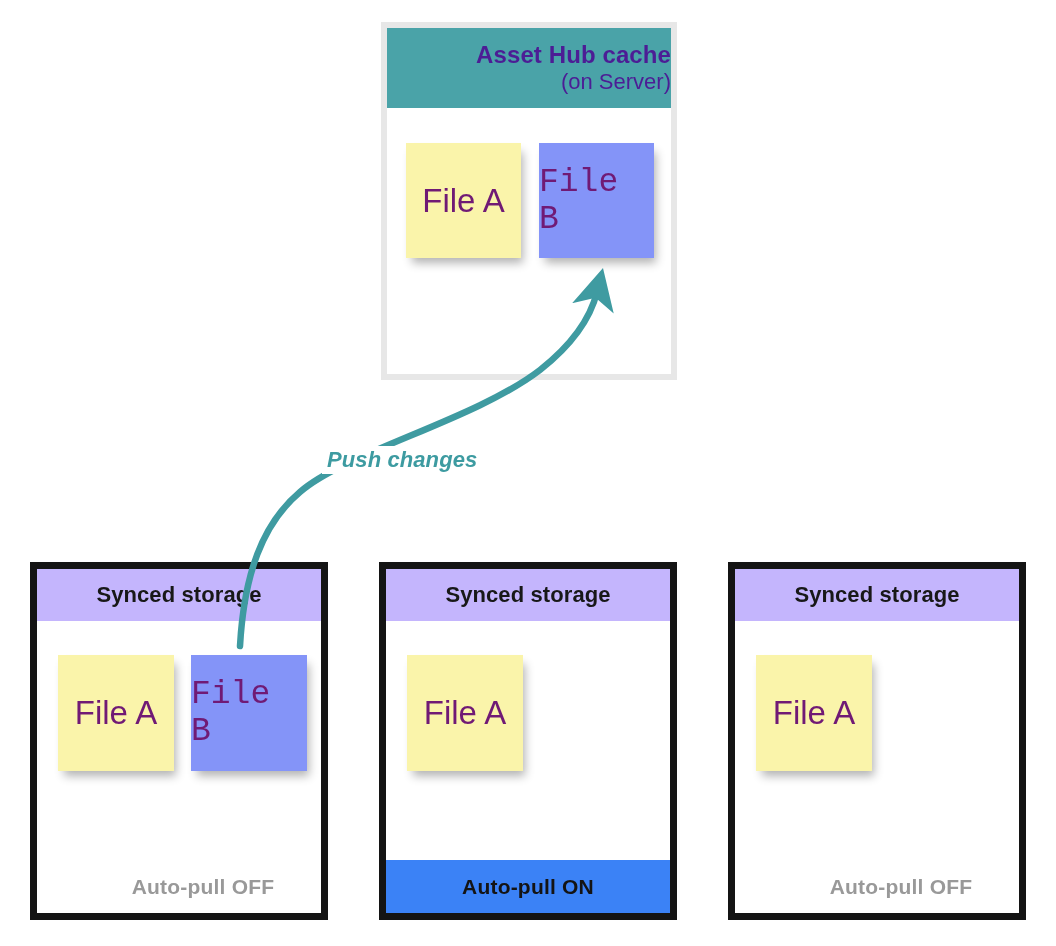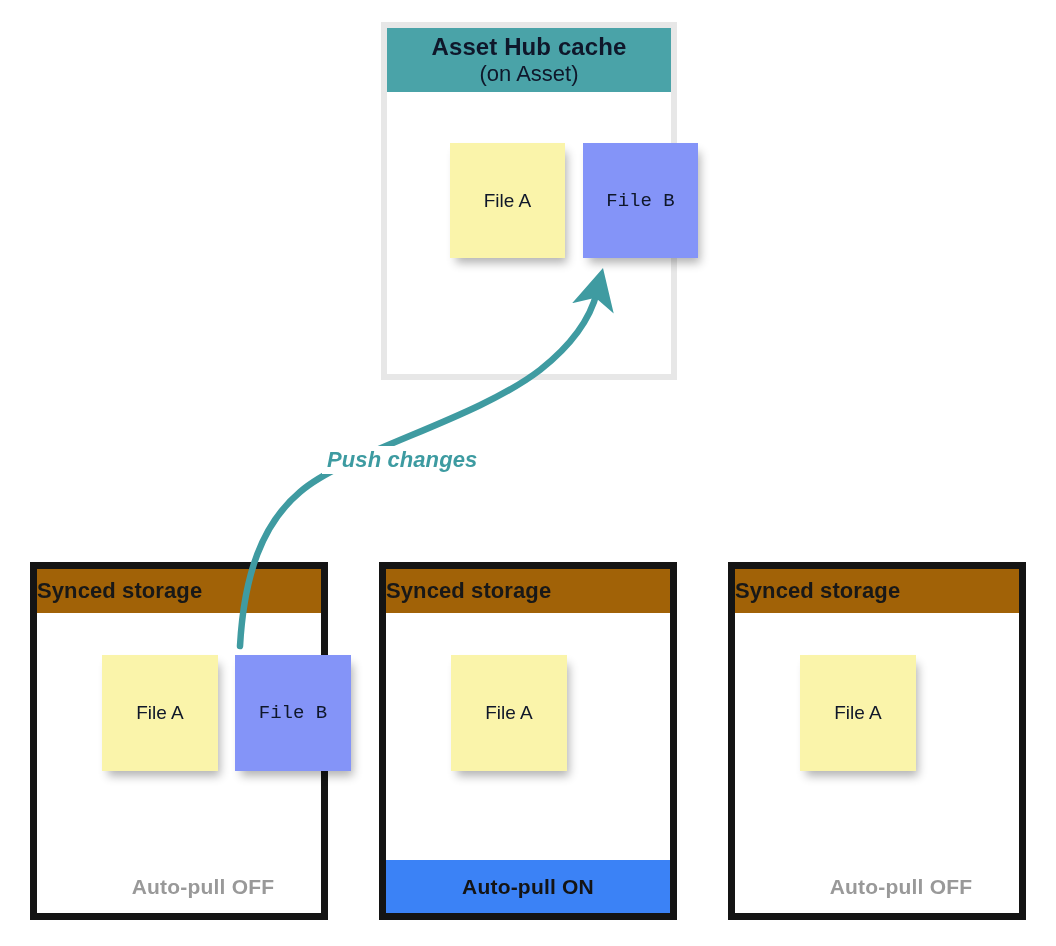--- a/index.html
+++ b/index.html
@@ -31,28 +31,28 @@
     width: 296px;
     height: 358px;
     background: #ffffff;
     border: 6px solid #e7e7e7;
     box-sizing: border-box;
   }
   .hub-header {
     position: absolute;
     left: 0; top: 0;
     width: 100%;
-    height: 64px;
+    height: 80px;
     background: #4aa3a8;
     box-sizing: border-box;
     display: flex;
     flex-direction: column;
-    align-items: center;
-    justify-content: center;
-    color: #0f172a;
+    align-items: flex-end;
+    justify-content: center;
+    color: #4c1d95;
   }
   .hub-title {
     font-size: 24px;
     font-weight: bold;
     line-height: 1.12;
     letter-spacing: 0.1px;
   }
   .hub-subtitle {
     font-size: 22px;
     font-weight: normal;
@@ -66,26 +66,25 @@
     bottom: 0;
     background: #ffffff;
   }
 
   
   .note {
     position: absolute;
     display: flex;
     align-items: center;
     justify-content: center;
-    font-size: 19px;
-    color: #0f172a;
+    font-size: 33px;
+    color: #701a75;
     box-shadow: 4px 7px 9px -2px rgba(0,0,0,0.30);
     box-sizing: border-box;
     user-select: none;
-    margin-left: 44px;
   }
   .note.yellow { background: #faf4aa; }
   .note.blue   { background: #8494f8; font-family: Liberation Mono, monospace; }
 
   .hub-note-a { left: 19px; top: 27px;  width: 115px; height: 115px; }
   .hub-note-b { left: 152px; top: 27px; width: 115px; height: 115px; }
 
   
   .store {
     position: absolute;
@@ -97,24 +96,25 @@
     box-sizing: border-box;
   }
   .store-1 { left: 30px; }
   .store-2 { left: 379px; }
   .store-3 { left: 728px; }
 
   .store-header {
     position: absolute;
     left: 0; top: 0;
     width: 100%;
-    height: 44px;
-    background: #a16207;
+    height: 52px;
+    background: #c4b5fd;
     display: flex;
     align-items: center;
+    justify-content: center;
   }
   .store-header-label {
     font-size: 22px;
     font-weight: bold;
     color: #181818;
     letter-spacing: 0.1px;
   }
 
   .store-body {
     position: absolute;
@@ -176,21 +176,21 @@
   }
 </style>
 </head>
 <body>
 
 <div id="stage">
 
   <div class="hub-panel">
     <div class="hub-header">
       <div class="hub-title">Asset Hub cache</div>
-      <div class="hub-subtitle">(on Asset)</div>
+      <div class="hub-subtitle">(on Server)</div>
     </div>
     <div class="hub-body">
       <div class="note yellow hub-note-a">File A</div>
       <div class="note blue hub-note-b">File B</div>
     </div>
   </div>
 
   <div class="store store-1">
     <div class="store-header">
       <span class="store-header-label">Synced storage</span>

